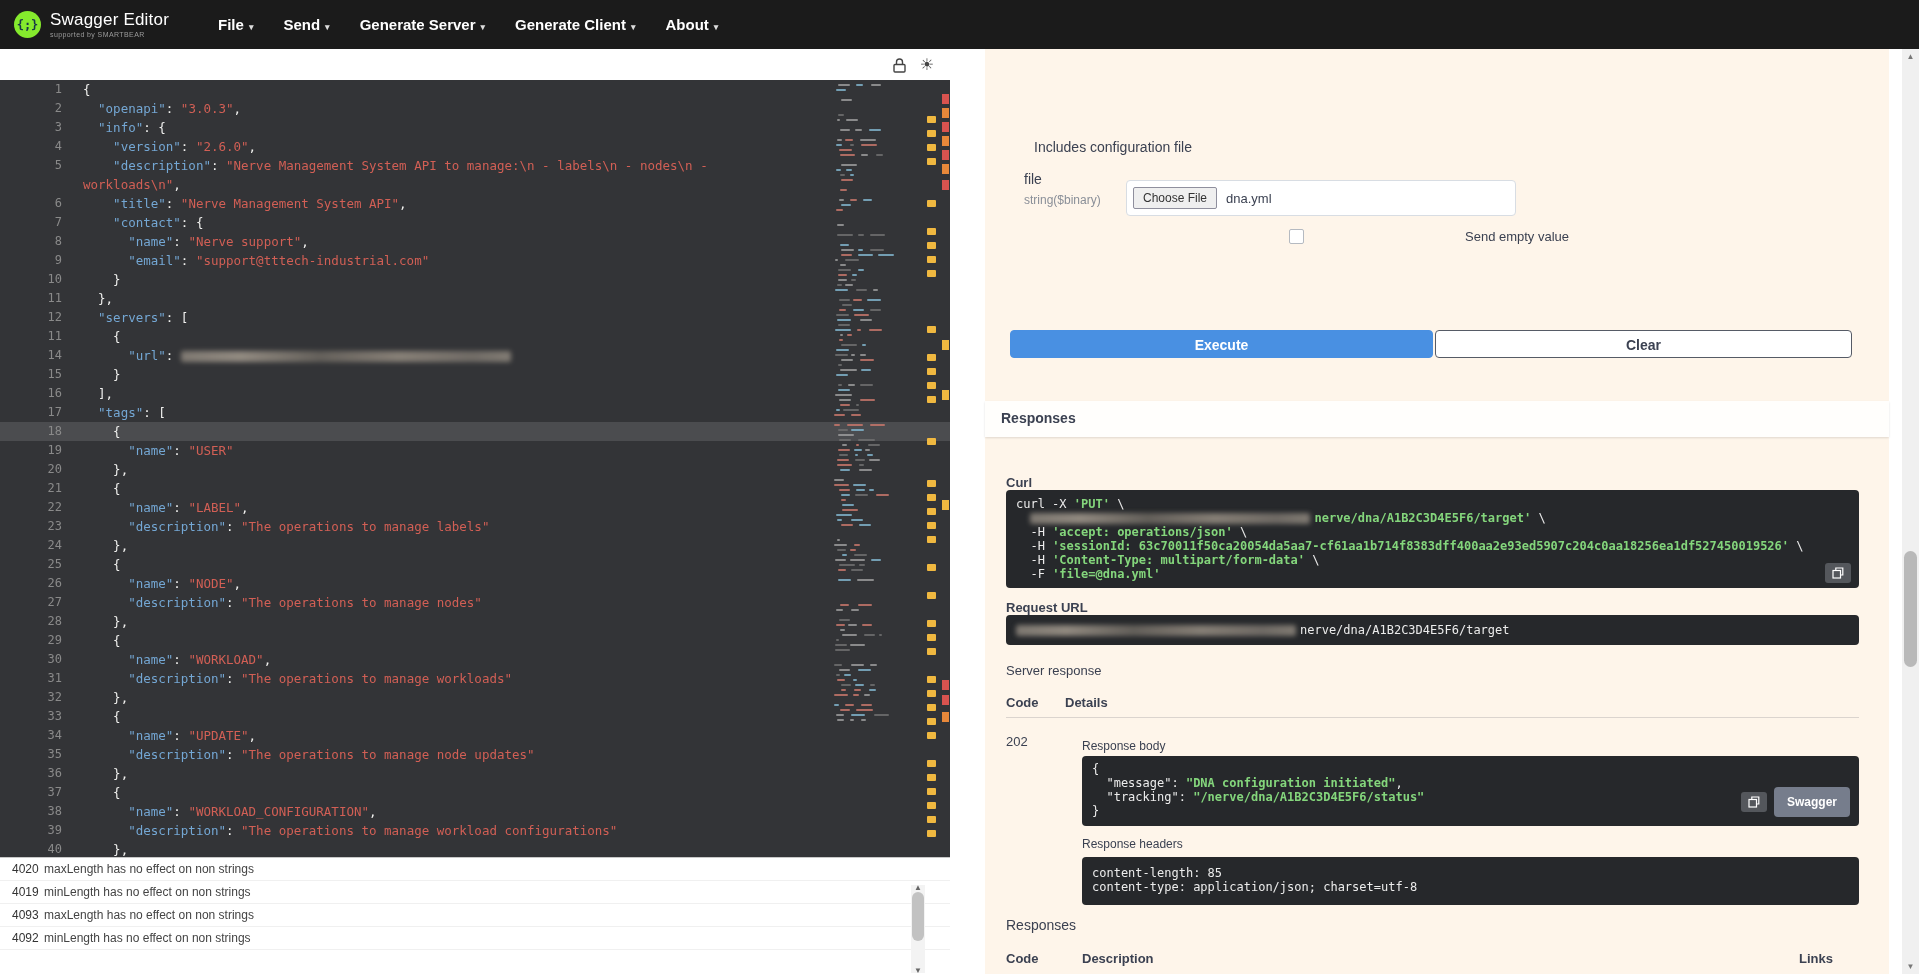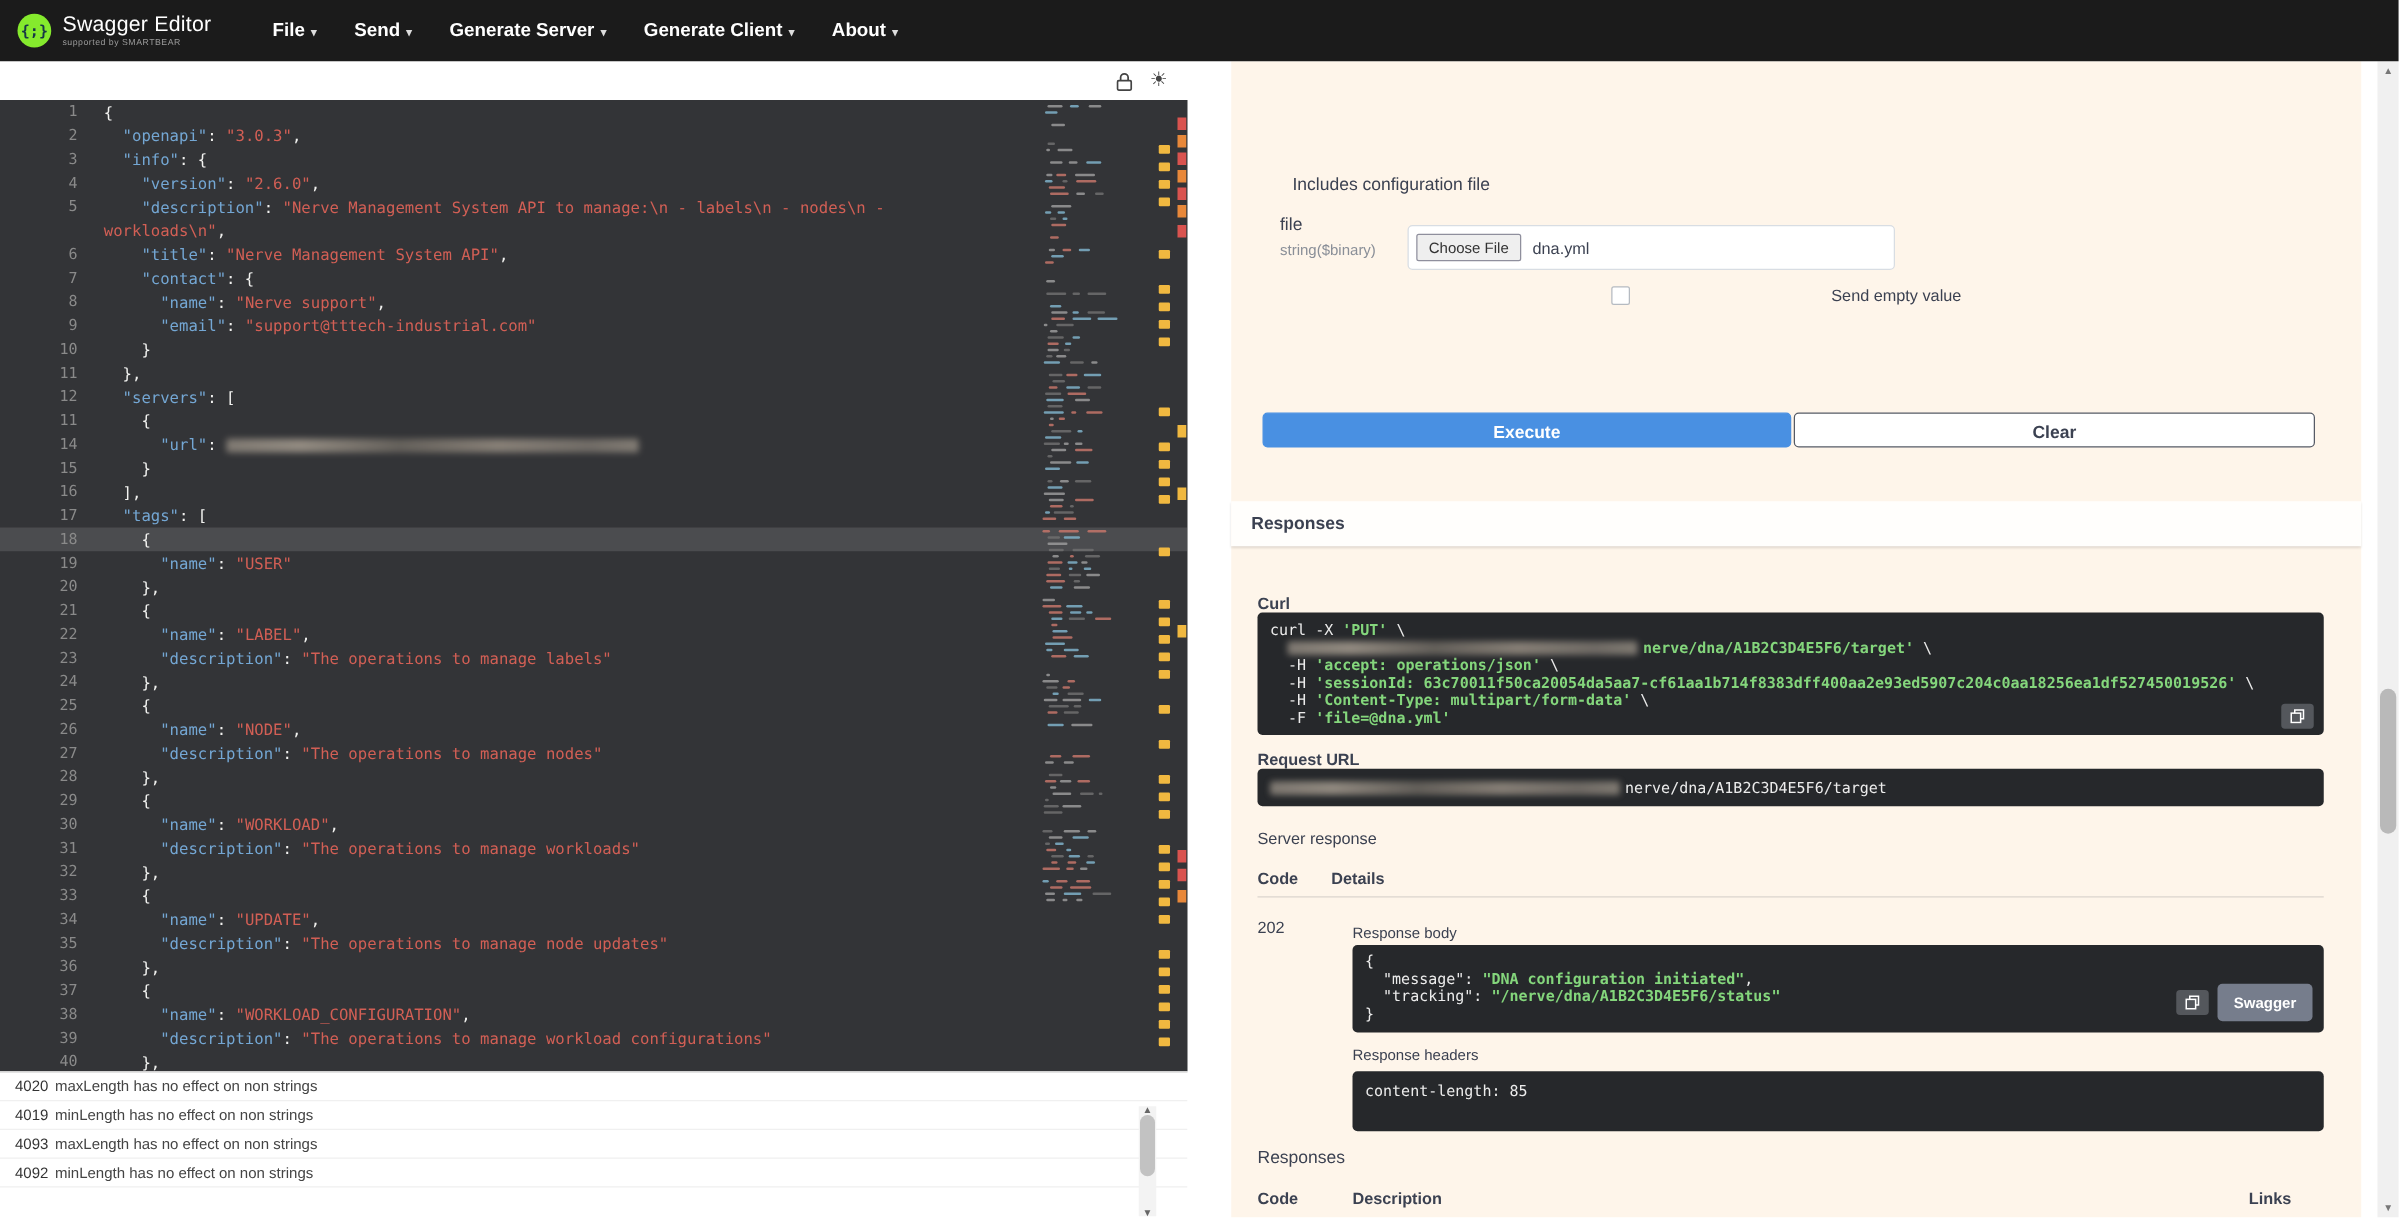--- a/index.html
+++ b/index.html
@@ -529,20 +529,21 @@
           <path d="M3.8 3.5 V1 h7 v7 h-2.3" fill="none" stroke="#fff" stroke-width="1.2"></path>
         </svg>
     </span>
     <span class="download-btn">Swagger</span>
   </div>
 
   <div class="lbl" style="left:97px;top:788px;font-size:12px;">Response headers</div>
   <div class="dark-block headers-block">
     <div id="headers-code">
         <div class="mono-line"><span class="seg-w">content-length: 85</span></div>
+        <div class="mono-line"><span class="seg-w">content-type: application/json; charset=utf-8</span></div>
       </div>
   </div>
 
   <div class="lbl" style="left:21px;top:868px;font-size:14px;">Responses</div>
   <div class="lbl thead" style="left:21px;top:902px;">Code</div>
   <div class="lbl thead" style="left:97px;top:902px;">Description</div>
   <div class="lbl thead" style="right:56px;top:902px;">Links</div>
 </div>
 
 <div class="page-scrollbar">

